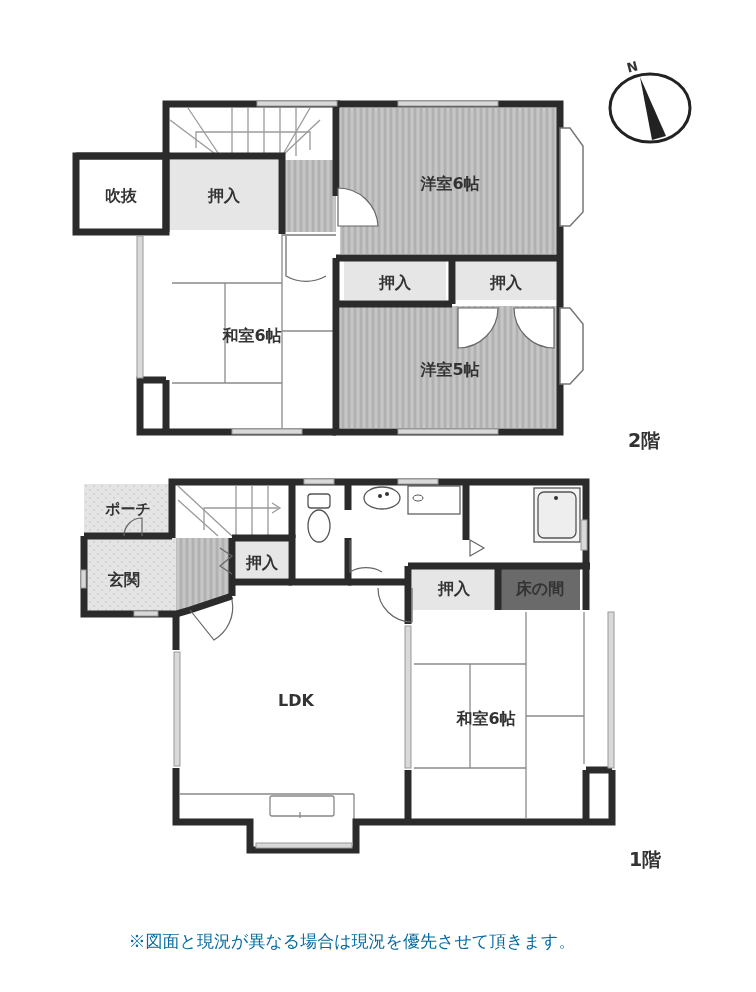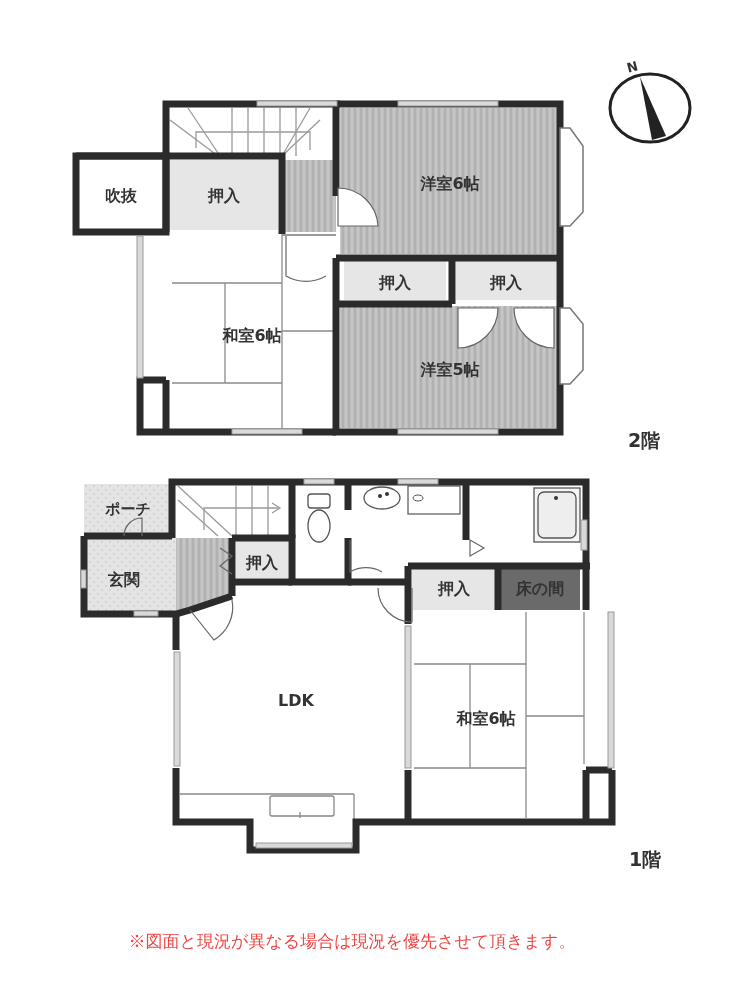--- a/index.html
+++ b/index.html
@@ -1,20 +1,20 @@
 <!DOCTYPE html>
 <html><head>
 <meta charset="utf-8">
 <style>
   html, body { margin:0; padding:0; background:#ffffff; }
   body { width:756px; height:992px; position:relative; overflow:hidden; font-family:"DejaVu Sans", sans-serif; }
   svg { position:absolute; left:0; top:0; }
   .lbl { font-family:"DejaVu Sans", sans-serif; font-weight:bold; fill:#333; }
   .floor-lbl { font-family:"DejaVu Sans", sans-serif; font-weight:bold; fill:#333; font-size:19px; }
-  .note { position:absolute; left:0; width:704px; top:930px; text-align:center; font-family:"DejaVu Serif", serif; font-size:17px; color:#ef4444; }
+  .note { position:absolute; left:0; width:704px; top:930px; text-align:center; font-family:"DejaVu Serif", serif; font-size:17px; color:#0369a1; }
 </style>
 </head>
 <body>
 
 <svg width="756" height="992" viewBox="0 0 756 992">
   <defs>
     <pattern id="stripes" width="6" height="10" patternUnits="userSpaceOnUse">
       <rect width="6" height="10" fill="#bdbdbd"></rect>
       <line x1="1" y1="0" x2="1" y2="10" stroke="#a5a5a5" stroke-width="1"></line>
       <line x1="4" y1="0" x2="4" y2="10" stroke="#cfcfcf" stroke-width="1"></line>

